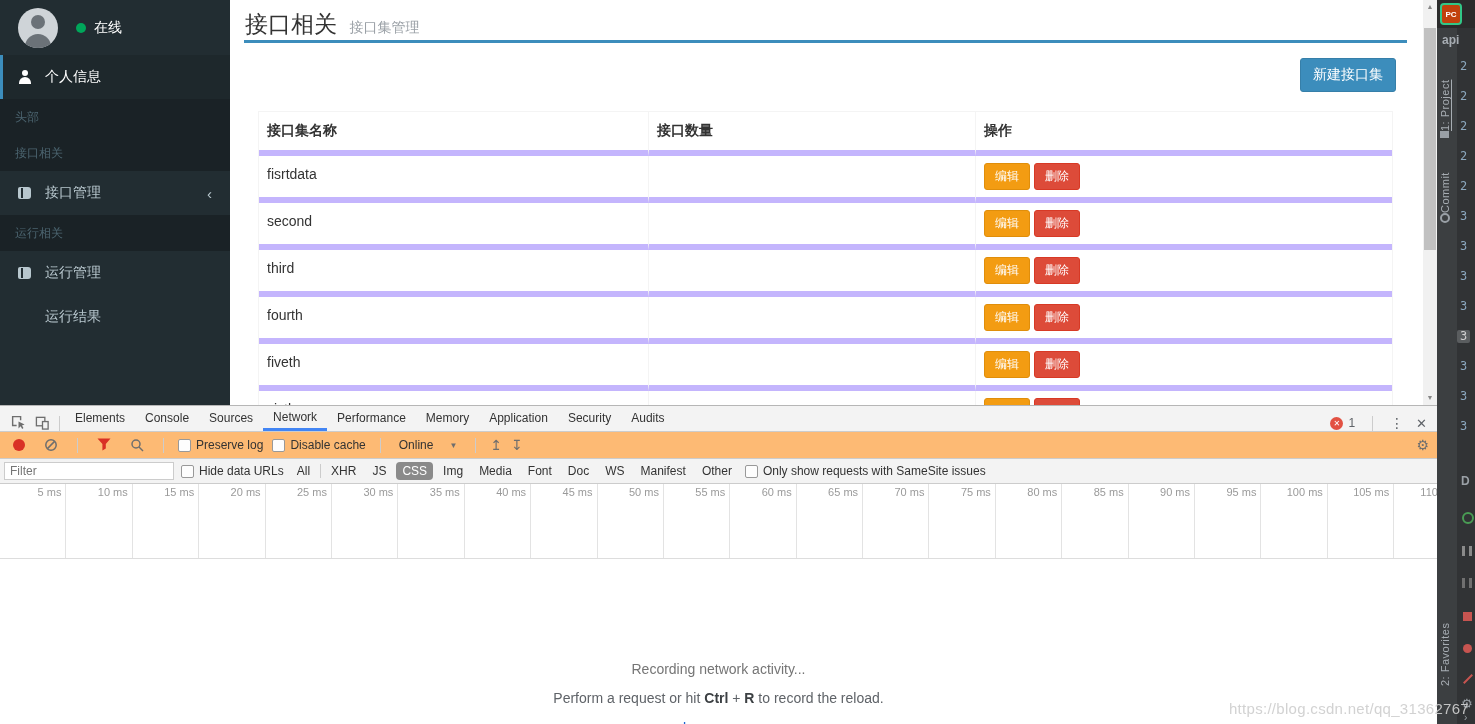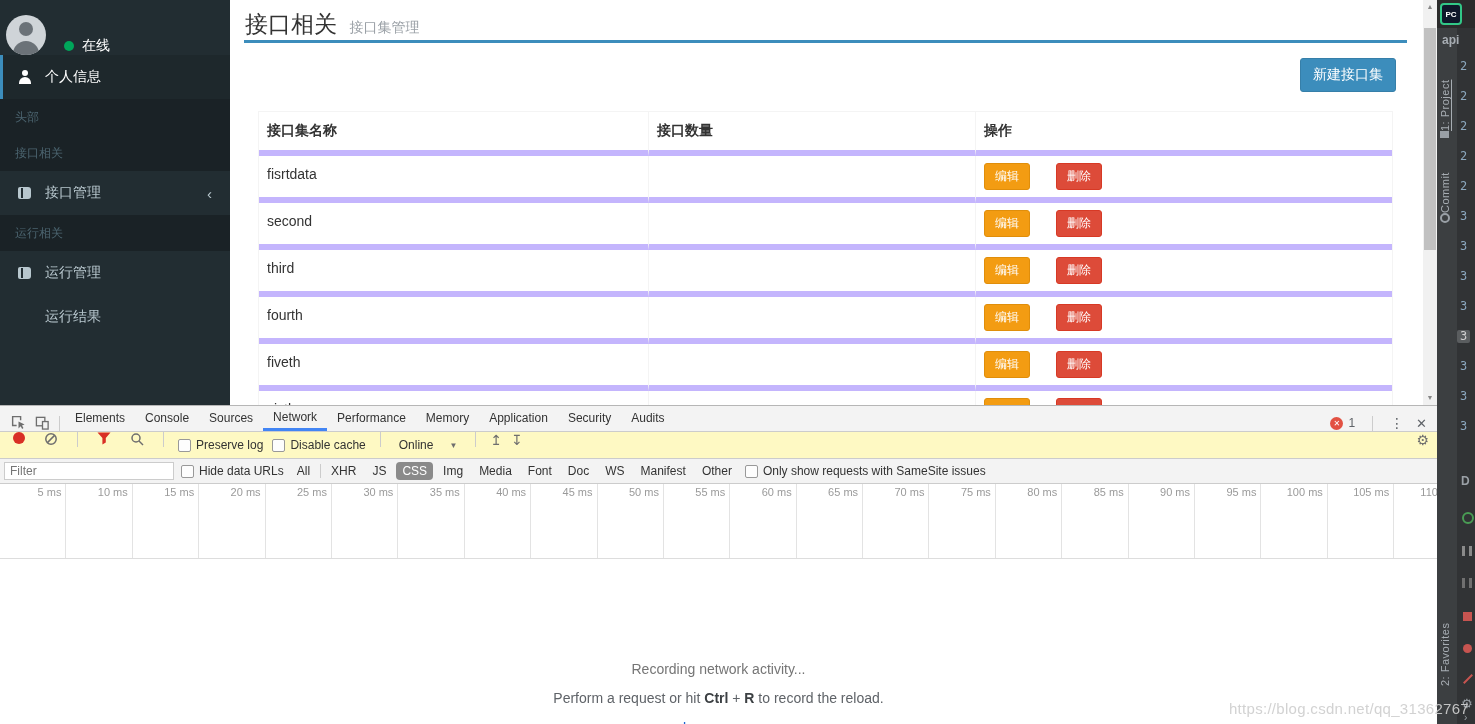--- a/index.html
+++ b/index.html
@@ -1,21 +1,21 @@
 <!DOCTYPE html>
 <html><head>
 <meta charset="utf-8">
 <style>
   html,body{margin:0;padding:0;}
   body{width:1475px;height:724px;overflow:hidden;position:relative;background:#fff;
        font-family:"Liberation Sans",sans-serif;-webkit-font-smoothing:antialiased;}
 
   
   .sidebar{position:absolute;left:0;top:0;width:230px;height:405px;background:#222d32;color:#b8c7ce;}
-  .user-panel{height:55px;display:flex;align-items:flex-end;padding:0 6px;}
+  .user-panel{height:55px;display:flex;align-items:center;padding:0 18px;}
   .avatar{width:40px;height:40px;border-radius:50%;background:#cfd4d8;position:relative;overflow:hidden;flex:0 0 40px;}
   .avatar::before{content:"";position:absolute;top:7px;left:13px;width:14px;height:14px;border-radius:50%;background:#6b7278;}
   .avatar::after{content:"";position:absolute;bottom:-4px;left:7px;width:26px;height:18px;border-radius:13px 13px 0 0;background:#6b7278;}
   .status{margin-left:18px;color:#fff;font-size:14px;display:flex;align-items:center;}
   .status-dot{width:10px;height:10px;border-radius:50%;background:#00a65a;margin-right:8px;display:inline-block;}
   .side-row.header{height:36px;line-height:36px;padding-left:15px;background:#1a2226;color:#4b646f;font-size:12px;}
   .side-row.item{height:44px;display:flex;align-items:center;padding-left:15px;font-size:14px;color:#b8c7ce;cursor:pointer;}
   .side-row.item.active{background:#1e282c;color:#fff;border-left:3px solid #3c8dbc;padding-left:12px;}
   .side-icon{width:20px;height:16px;margin-right:10px;position:relative;display:inline-block;flex:0 0 20px;}
   .side-row[data-icon="user"] .side-icon::before{content:"";position:absolute;top:1px;left:7px;width:6px;height:6px;border-radius:50%;background:currentColor;}
@@ -32,21 +32,21 @@
   .page-subtitle{font-size:14px;color:#9aa0a6;margin-left:8px;}
   .card{position:absolute;left:14px;top:40px;width:1163px;height:380px;background:#fff;border-top:3px solid #3c8dbc;}
   .new-btn{position:absolute;top:15px;right:11px;background:#3c8dbc;border:1px solid #367fa9;color:#fff;
            font-size:14px;padding:7px 12px;border-radius:3px;cursor:pointer;font-family:inherit;}
   .table-wrap{position:absolute;left:14px;right:14px;top:68px;border:1px solid #f4f4f4;}
   .thead,.trow{display:grid;grid-template-columns:390px 327px 1fr;}
   .cell{padding:10px 8px;border-right:1px solid #f4f4f4;border-bottom:6px solid #c4b5fd;font-size:14px;color:#333;min-height:18px;}
   .thead .cell{font-weight:bold;}
   .cell:last-child{border-right:none;}
   .cell.actions{padding:7px 8px;}
-  .btn-edit,.btn-del{color:#fff;font-size:12px;padding:4px 10px;border-radius:3px;margin-right:22px;cursor:pointer;font-family:inherit;}
+  .btn-edit,.btn-del{color:#fff;font-size:12px;padding:4px 10px;border-radius:3px;margin-right:0;cursor:pointer;font-family:inherit;}
   .btn-edit{background:#f39c12;border:1px solid #e08e0b;}
   .btn-del{background:#dd4b39;border:1px solid #d73925;}
 
   
   .v-scrollbar{position:absolute;left:1423px;top:0;width:14px;height:405px;background:#f1f1f1;}
   .sb-btn{position:absolute;left:0;width:14px;height:14px;color:#888;font-size:7px;text-align:center;line-height:14px;}
   .sb-up{top:0;}.sb-down{bottom:0;}
   .v-thumb{position:absolute;left:1px;top:28px;width:12px;height:222px;background:#c1c1c1;}
 
   
@@ -57,21 +57,21 @@
   .dt-sep{width:1px;height:15px;background:#ccc;margin:0 5px;}
   .dt-tabs{display:flex;height:25px;align-items:center;}
   .dt-tab{padding:0 10px;height:25px;line-height:25px;color:#333;cursor:pointer;box-sizing:border-box;}
   .dt-tab.active{border-bottom:3px solid #4285f4;line-height:22px;}
   .dt-tab-right{margin-left:auto;display:flex;align-items:center;gap:12px;padding-right:10px;}
   .err-badge{display:flex;align-items:center;gap:5px;color:#5f6368;cursor:pointer;}
   .err-ico{width:13px;height:13px;border-radius:50%;background:#e25142;color:#fff;font-size:8px;line-height:13px;text-align:center;display:inline-block;}
   .dots-menu{color:#5f6368;font-size:14px;cursor:pointer;font-family:"DejaVu Sans",sans-serif;}
   .close-x{color:#5f6368;font-size:13px;cursor:pointer;font-family:"DejaVu Sans",sans-serif;}
 
-  .dt-toolbar{height:26px;background:#fef9c3;border-bottom:1px solid #ccc;display:flex;padding:0 8px;gap:9px;}
+  .dt-toolbar{height:26px;background:#fdba74;border-bottom:1px solid #ccc;display:flex;align-items:center;padding:0 8px;gap:9px;}
   .rec-dot{width:12px;height:12px;border-radius:50%;background:#d93025;margin:0 5px;cursor:pointer;}
   .chk{width:11px;height:11px;border:1px solid #999;background:#fdfdfd;border-radius:2px;display:inline-block;margin-right:5px;vertical-align:-1px;}
   .chk-group{display:flex;align-items:center;cursor:pointer;}
   .throttle{display:flex;align-items:center;gap:16px;cursor:pointer;padding:0 4px;}
   .dd-arrow{font-size:8px;color:#6e6e6e;}
   .arr{font-family:"DejaVu Sans",sans-serif;color:#6e6e6e;font-size:14px;cursor:pointer;}
   .gear-right{margin-left:auto;color:#6e6e6e;font-size:14px;font-family:"DejaVu Sans",sans-serif;cursor:pointer;}
 
   .dt-filterrow{height:24px;background:#f3f3f3;border-bottom:1px solid #ccc;display:flex;align-items:center;padding:0 4px;gap:7px;}
   .filter-input{width:158px;height:16px;border:1px solid #ccc;background:#fff;font-size:12px;padding:0 5px;color:#333;font-family:inherit;}
@@ -87,21 +87,21 @@
   .dt-empty{text-align:center;margin-top:102px;color:#757575;font-size:14px;}
   .dt-empty p{margin:0 0 13px;}
   .dt-empty .hint{color:#5f6368;}
   .dt-empty b{color:#3c4043;}
   .learn{color:#1967d2;text-decoration:underline;cursor:pointer;}
 
   
   .ide{position:absolute;right:0;top:0;width:38px;height:724px;background:#3c3f41;overflow:hidden;}
   .ide-gutter{position:absolute;left:20px;top:0;width:18px;height:724px;background:#313335;}
   .ide-titlebar{position:absolute;left:0;top:0;width:38px;height:28px;background:#2b2b2b;}
-  .pc-logo{position:absolute;left:3px;top:3px;width:18px;height:18px;background:#0f172a;border:2px solid #32c787;border-radius:4px;
+  .pc-logo{position:absolute;left:3px;top:3px;width:18px;height:18px;background:#c2410c;border:2px solid #32c787;border-radius:4px;
            color:#fff;font-size:8px;font-weight:bold;display:flex;align-items:center;justify-content:center;}
   .ide-title{position:absolute;left:5px;top:33px;color:#a7adb3;font-weight:bold;font-size:12px;}
   .vtab{position:absolute;writing-mode:vertical-rl;transform:rotate(180deg);color:#a7adb3;font-size:11px;letter-spacing:.5px;cursor:pointer;display:flex;align-items:center;}
   .vtab-project{left:2px;top:56px;height:86px;text-decoration:underline;}
   .vtab-project::before{content:"";width:9px;height:7px;background:#9aa0a6;margin:4px auto 0;display:block;}
   .vtab-commit{left:2px;top:158px;height:68px;}
   .vtab-commit::before{content:"";width:6px;height:6px;border:2px solid #9aa0a6;border-radius:50%;margin:3px auto 0;display:block;}
   .vtab-fav{left:2px;top:560px;height:126px;}
   .ln-col{position:absolute;left:23px;top:60px;display:flex;flex-direction:column;gap:17px;}
   .ln{height:13px;line-height:13px;color:#8ca8bf;font-size:12px;font-family:"DejaVu Sans Mono",monospace;}

